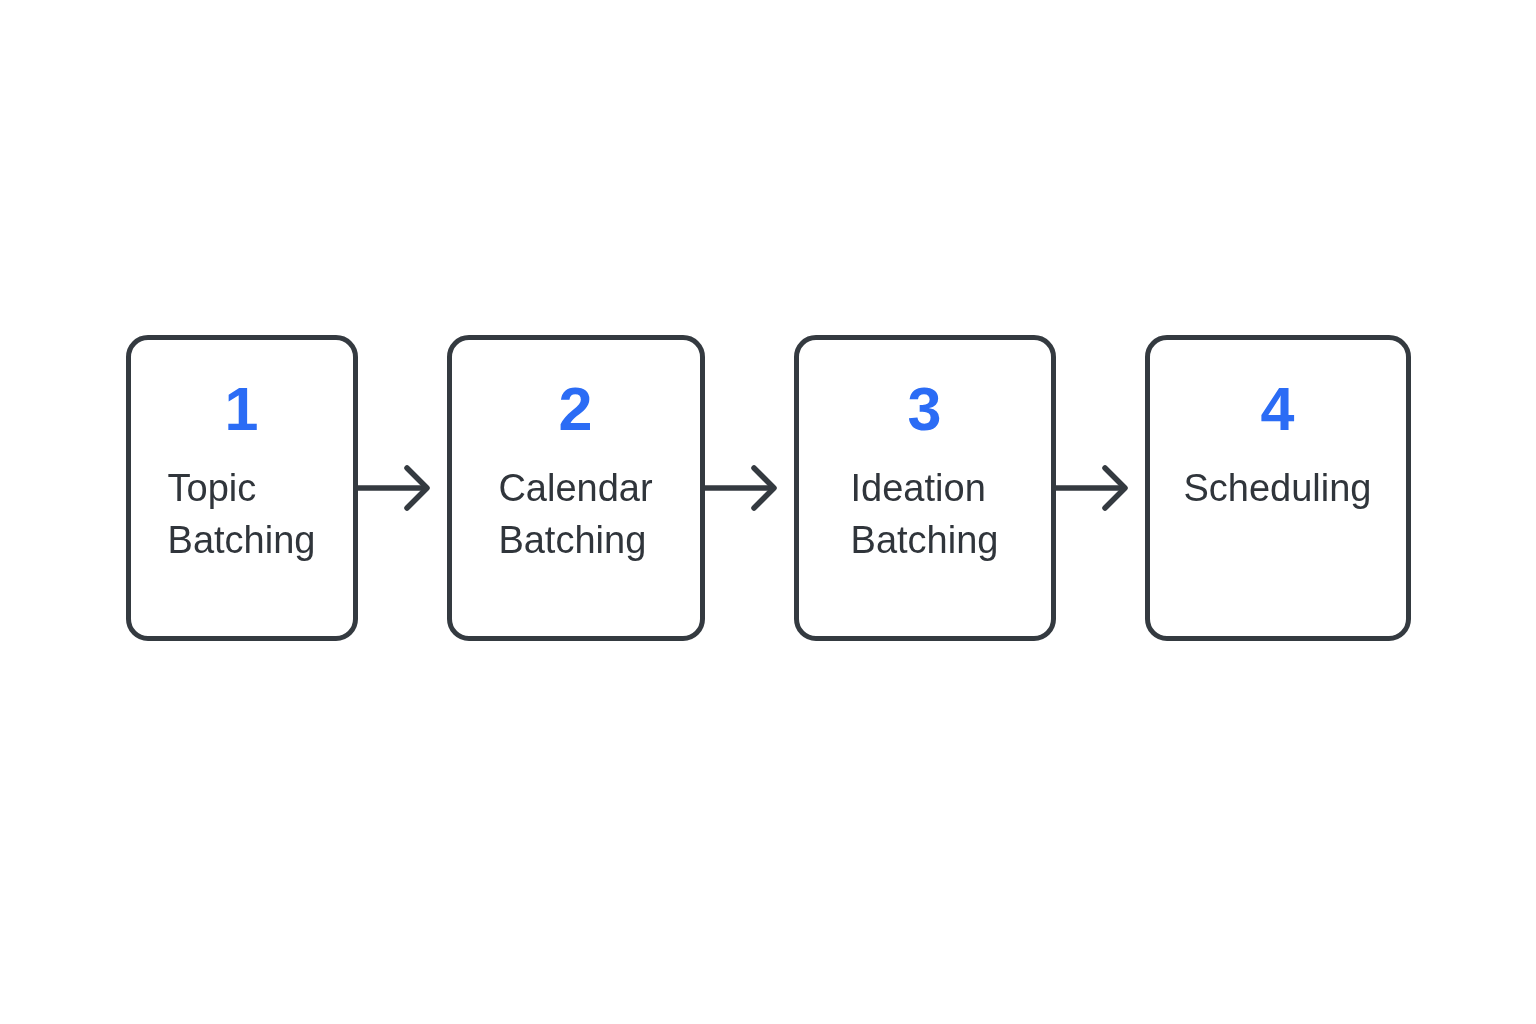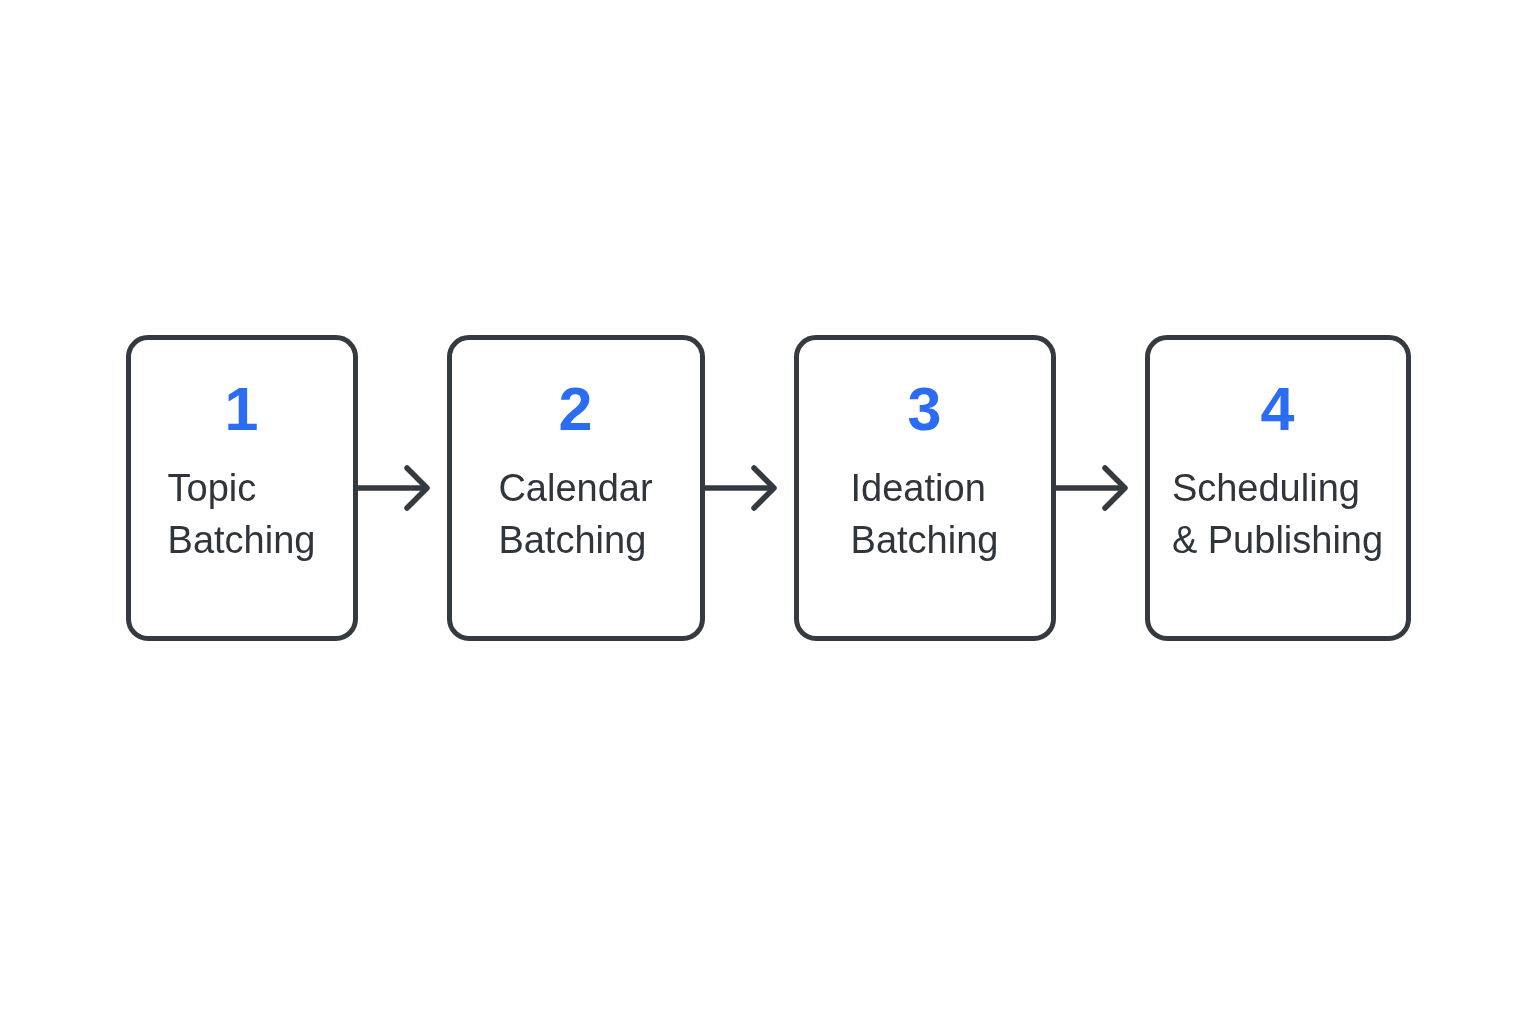--- a/index.html
+++ b/index.html
@@ -118,18 +118,17 @@
 
     <svg class="arrow" viewBox="0 0 89 64" aria-hidden="true">
       <line x1="0" y1="32" x2="64" y2="32"></line>
       <polyline points="49,12 69,32 49,52"></polyline>
     </svg>
 
     <div class="step-box w4">
       <div class="step-number">4</div>
       <div class="step-label">
         <span>Scheduling</span>
-        <span>&amp; Publishing</span>
       </div>
     </div>
 
   </div>
 </div>
 
 </body></html>

